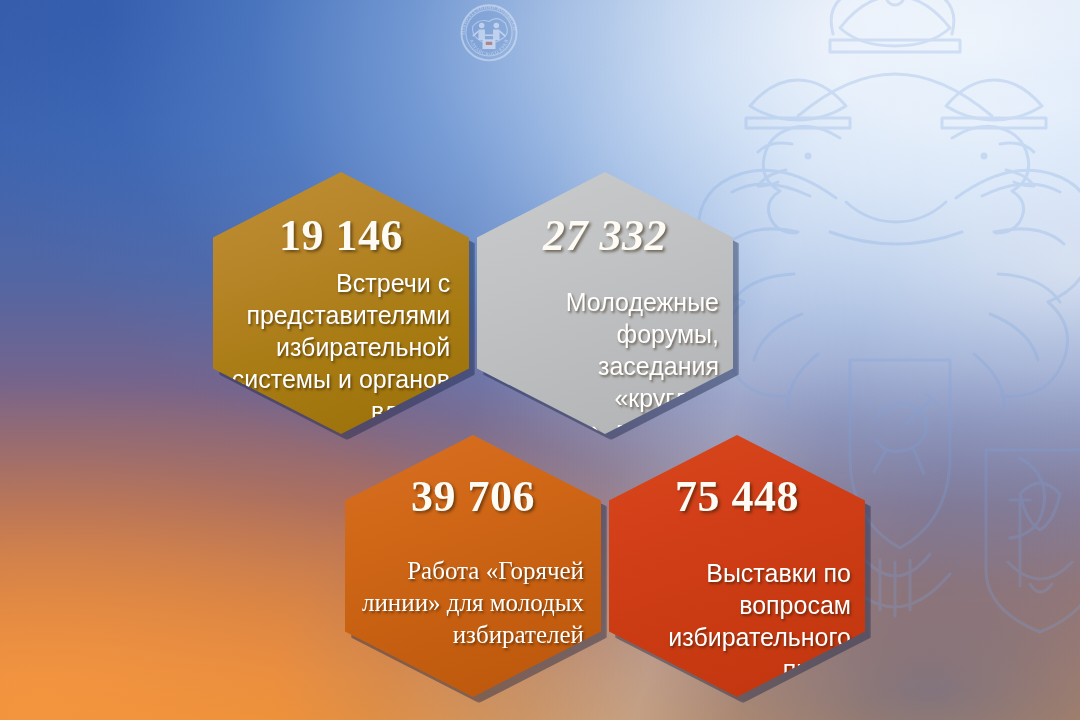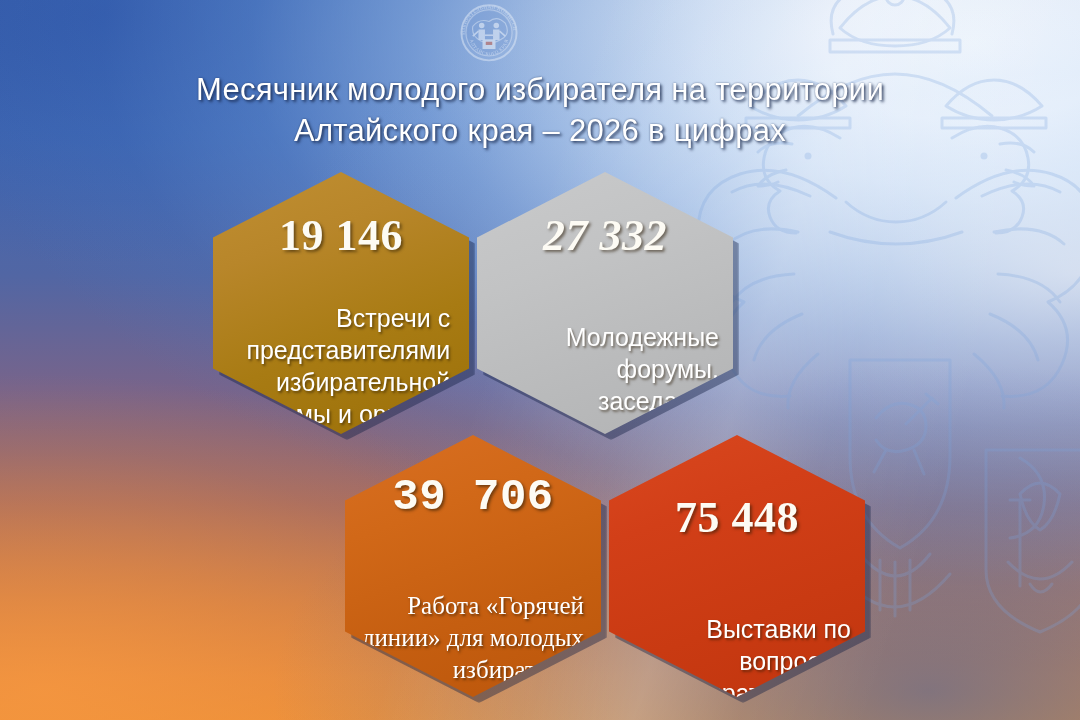--- a/index.html
+++ b/index.html
@@ -147,21 +147,20 @@
 
   .hex {
     position: absolute;
     -webkit-clip-path: polygon(50% 0%, 100% 25%, 100% 75%, 50% 100%, 0% 75%, 0% 25%);
     clip-path: polygon(50% 0%, 100% 25%, 100% 75%, 50% 100%, 0% 75%, 0% 25%);
     display: flex;
     flex-direction: column;
     align-items: center;
     justify-content: flex-start;
     box-sizing: border-box;
-    gap: 35px;
   }
   .hex-shadow {
     position: absolute;
     -webkit-clip-path: polygon(50% 0%, 100% 25%, 100% 75%, 50% 100%, 0% 75%, 0% 25%);
     clip-path: polygon(50% 0%, 100% 25%, 100% 75%, 50% 100%, 0% 75%, 0% 25%);
     background: rgba(18,32,66,0.42);
     filter: blur(1px);
   }
 
   .hex .num {
@@ -196,28 +195,28 @@
     left: 477px; top: 172px; width: 256px; height: 262px;
     background: linear-gradient(160deg, #c9cacb 0%, #c2c3c4 35%, #b9babb 70%, #b2b3b4 100%);
   }
   #hex-gray .num { margin-top: 42px; font-style: italic; }
   #hex-gray .cap { margin-top: 28px; }
 
   #hex-orange {
     left: 345px; top: 435px; width: 256px; height: 262px;
     background: linear-gradient(160deg, #d96f22 0%, #d16818 30%, #c55e10 65%, #bb560b 100%);
   }
-  #hex-orange .num { margin-top: 40px; font-family: Liberation Mono, monospace; }
+  #hex-orange .num { margin-top: 40px; }
   #hex-orange .cap { margin-top: 36px; font-family: Liberation Serif, serif; }
 
   #hex-red {
     left: 609px; top: 435px; width: 256px; height: 262px;
     background: linear-gradient(160deg, #d9481f 0%, #d23f18 30%, #c93a12 66%, #c0350e 100%);
   }
-  #hex-red .num { margin-top: 61px; }
+  #hex-red .num { margin-top: 40px; }
   #hex-red .cap { margin-top: 38px; }
 </style>
 </head>
 <body>
 
 <div id="stage">
 
   <div class="bg-base"></div>
   <div class="bg-topleftblue"></div>
   <div class="bg-leftwarm"></div>
@@ -316,22 +315,20 @@
         <text font-family="'Liberation Serif', serif" font-size="6.4" fill="#eef3fb" opacity="0.9" letter-spacing="0.4">
           <textPath href="#arcTop" startOffset="50%" text-anchor="middle">ИЗБИРАТЕЛЬНАЯ КОМИССИЯ</textPath>
         </text>
         <text font-family="'Liberation Serif', serif" font-size="6" fill="#eef3fb" opacity="0.9" letter-spacing="0.6">
           <textPath href="#arcBot" startOffset="50%" text-anchor="middle">АЛТАЙСКОГО КРАЯ</textPath>
         </text>
       </g>
     </svg>
   </div>
 
-  <div class="title">Месячник молодого избирателя на территории
-Алтайского края – 2026 в цифрах</div>
 
   <div class="hex-layer">
 
     <div class="hex-shadow" style="left:219px;top:178px;width:256px;height:262px;"></div>
     <div class="hex-shadow" style="left:483px;top:178px;width:256px;height:262px;"></div>
     <div class="hex-shadow" style="left:351px;top:441px;width:256px;height:262px;"></div>
     <div class="hex-shadow" style="left:615px;top:441px;width:256px;height:262px;"></div>
 
     <div class="hex" id="hex-gold">
       <div class="num">19 146</div>

